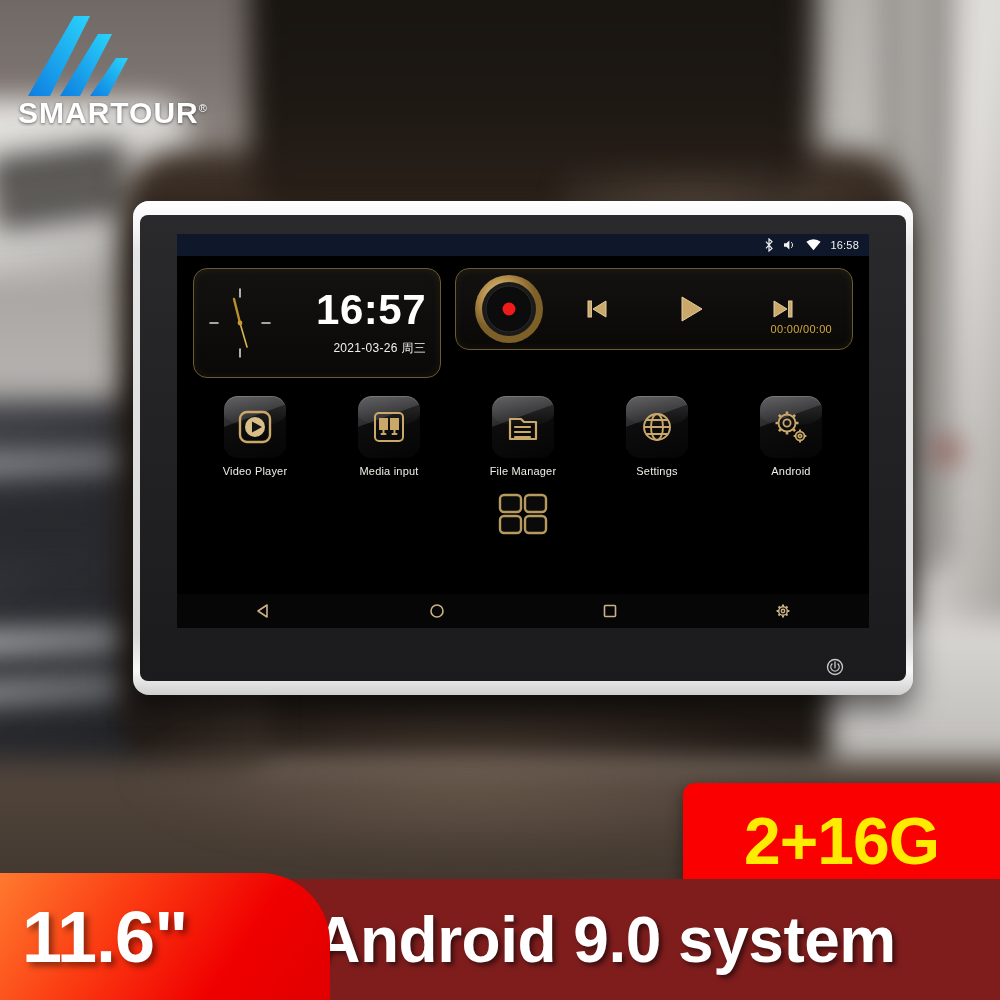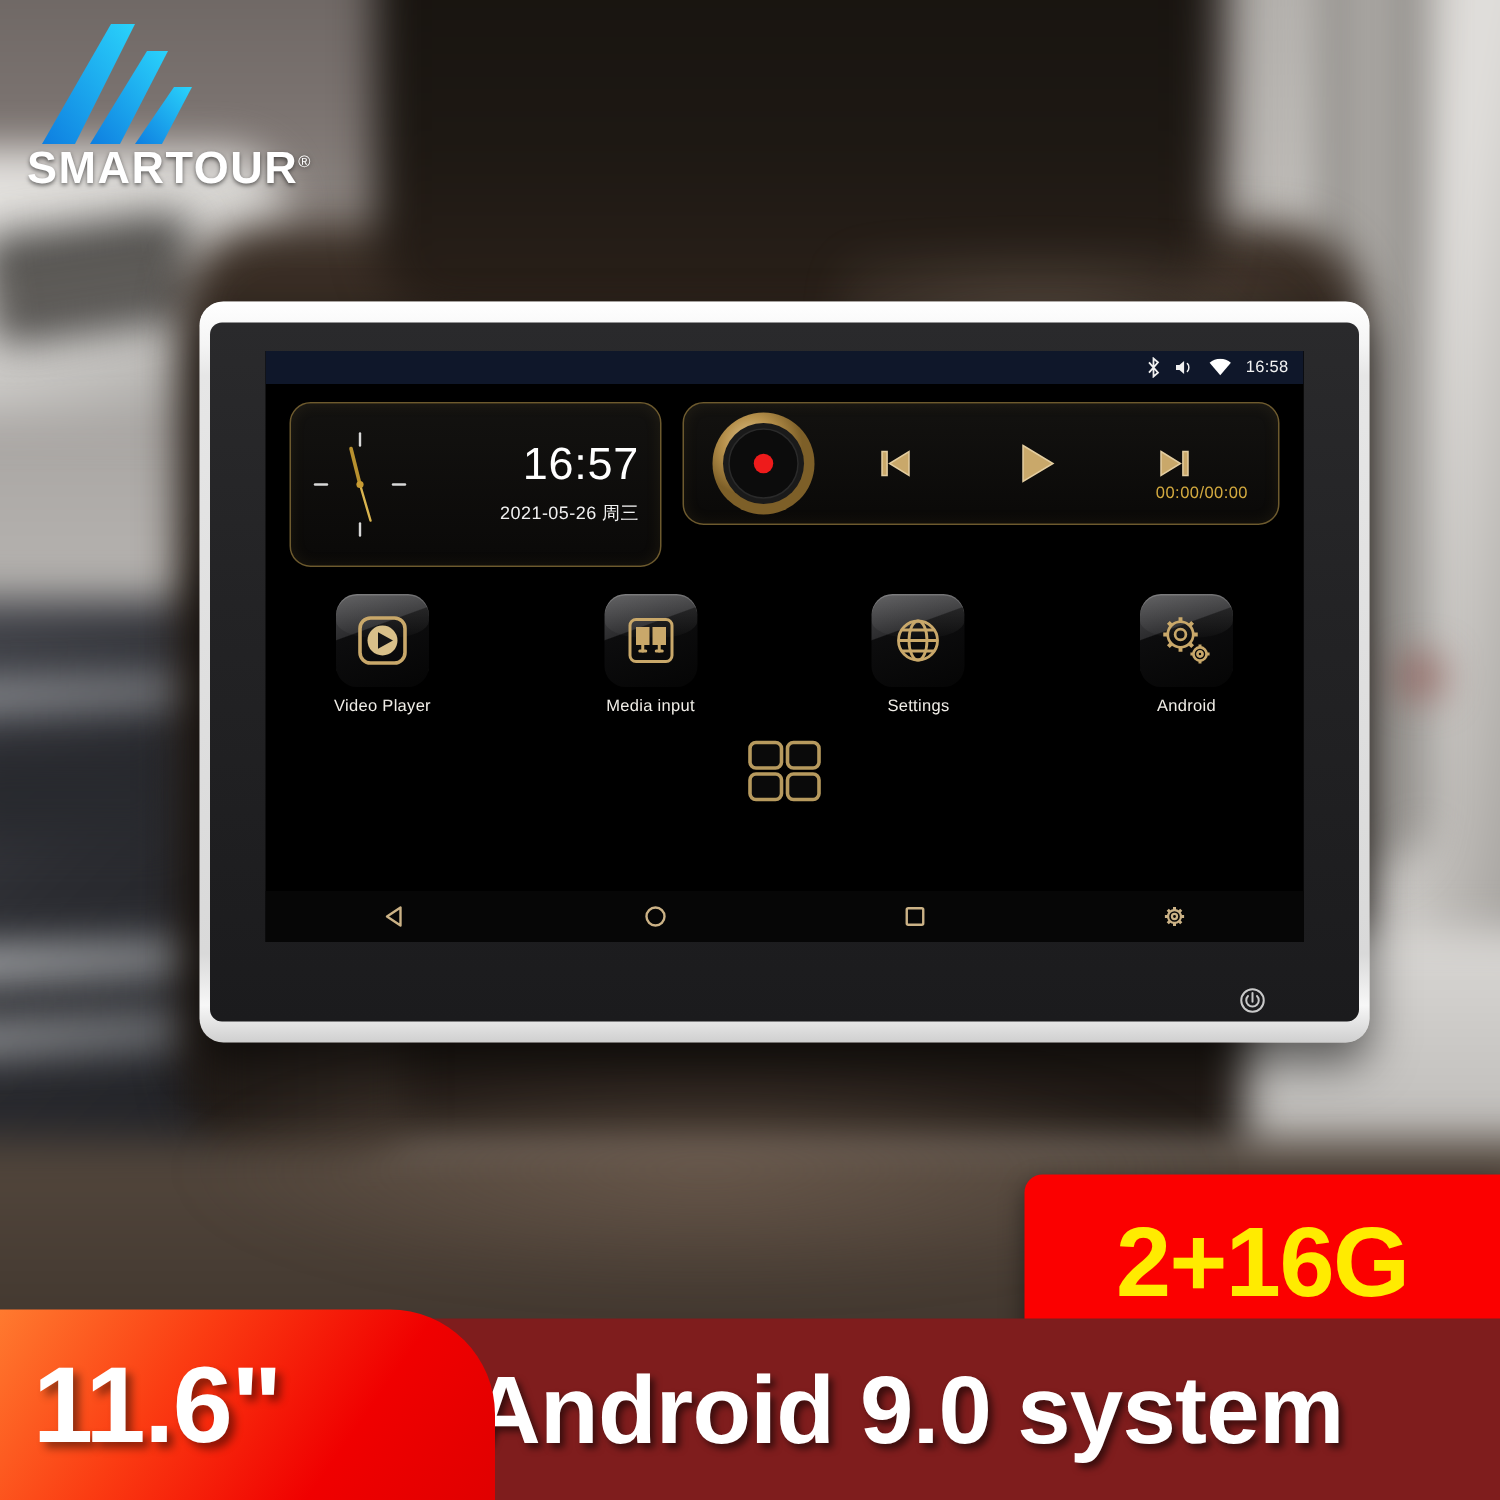--- a/index.html
+++ b/index.html
@@ -175,21 +175,21 @@
   }
   .clock-widget {
     width:248px; height:110px; display:flex; align-items:center;
   }
   .analog {
     width:92px; height:100px; position:relative; flex:0 0 auto;
   }
   .analog svg { display:block; }
   .clock-text { flex:1; padding-right:14px; text-align:right; }
   .clock-digital {
-    color:#ffffff; font-size:30px; font-weight:normal; line-height:1;
+    color:#ffffff; font-size:42px; font-weight:bold; line-height:1;
     letter-spacing:.5px;
   }
   .clock-date {
     color:#f0f0f0; font-size:12px; margin-top:9px; letter-spacing:.3px;
   }
 
   .music-widget {
     flex:1; height:82px; position:relative;
     display:flex; align-items:center; padding:0 18px 0 16px;
   }
@@ -368,21 +368,21 @@
               <line x1="16" y1="50" x2="24" y2="50"></line>
               <line x1="68" y1="50" x2="76" y2="50"></line>
             </g>
             <line x1="46" y1="50" x2="40" y2="26" stroke="#b8912f" stroke-width="2.4" stroke-linecap="round"></line>
             <line x1="46" y1="50" x2="53" y2="74" stroke="#d9b44f" stroke-width="1.6" stroke-linecap="round"></line>
             <circle cx="46" cy="50" r="2.4" fill="#c79b33"></circle>
           </svg>
         </div>
         <div class="clock-text">
           <div class="clock-digital">16:57</div>
-          <div class="clock-date">2021-05-26  周三</div>
+          <div class="clock-date">2021-03-26  周三</div>
         </div>
       </div>
 
       <div class="widget music-widget">
         <div class="vinyl">
           <svg width="74" height="74" viewBox="0 0 74 74">
             <defs>
               <radialGradient id="vg" cx="38%" cy="32%">
                 <stop offset="0" stop-color="#e7cf9c"></stop>
                 <stop offset="55%" stop-color="#b7914c"></stop>
@@ -437,20 +437,29 @@
             <rect x="4" y="4" width="28" height="28" rx="4"></rect>
             <rect x="9" y="10" width="7" height="10" fill="#c9a86a"></rect>
             <rect x="20" y="10" width="7" height="10" fill="#c9a86a"></rect>
             <path d="M12.5 20 v5 M23.5 20 v5" stroke-linecap="round"></path>
             <path d="M10.5 25 h4 M21.5 25 h4" stroke-linecap="round"></path>
           </svg>
         </div>
         <div class="app-label">Media input</div>
       </div>
 
+      <div class="app">
+        <div class="app-tile">
+          <svg width="36" height="36" viewBox="0 0 36 36" stroke="#c9a86a" stroke-width="2.2" fill="none" stroke-linejoin="round">
+            <path d="M5 10 h11 l3 3 h12 v17 H5 Z"></path>
+            <path d="M10 18 h15 M10 23 h15 M10 28 h15" stroke-linecap="round"></path>
+          </svg>
+        </div>
+        <div class="app-label">File Manager</div>
+      </div>
 
       <div class="app">
         <div class="app-tile">
           <svg width="36" height="36" viewBox="0 0 36 36" stroke="#c9a86a" stroke-width="1.9" fill="none">
             <circle cx="18" cy="18" r="13"></circle>
             <ellipse cx="18" cy="18" rx="6" ry="13"></ellipse>
             <path d="M5 18 h26 M7.2 11 h21.6 M7.2 25 h21.6"></path>
           </svg>
         </div>
         <div class="app-label">Settings</div>

